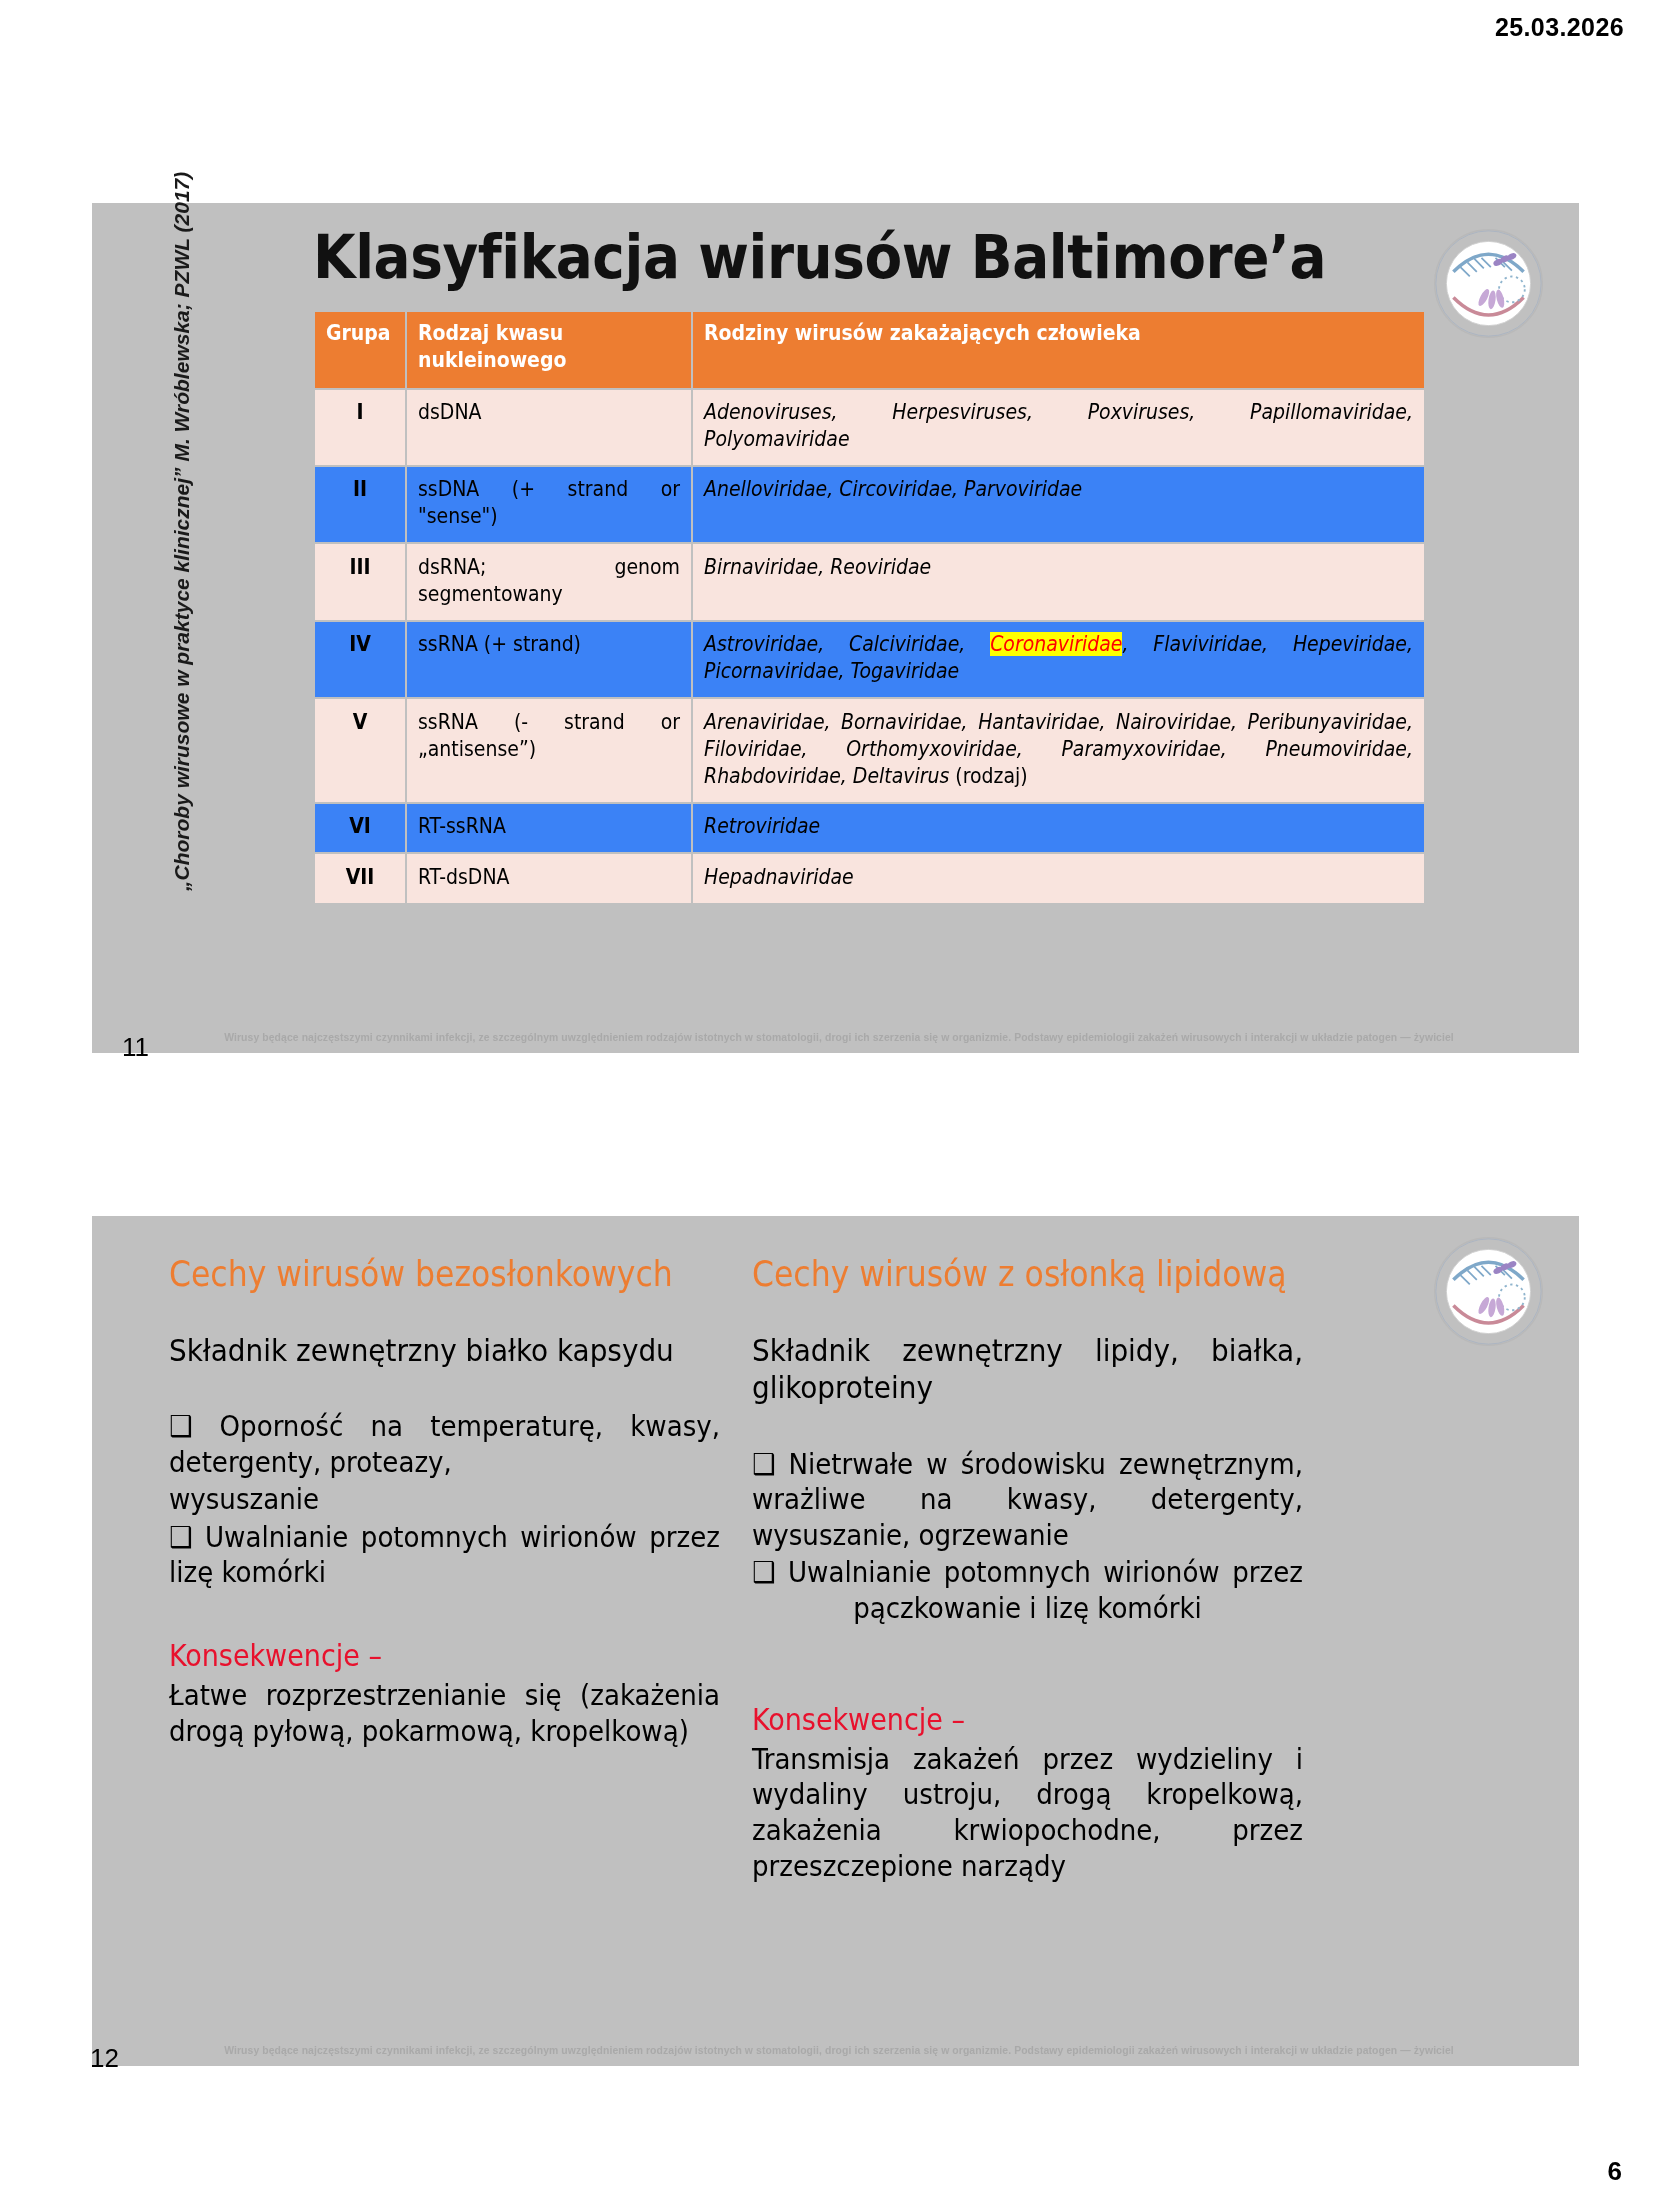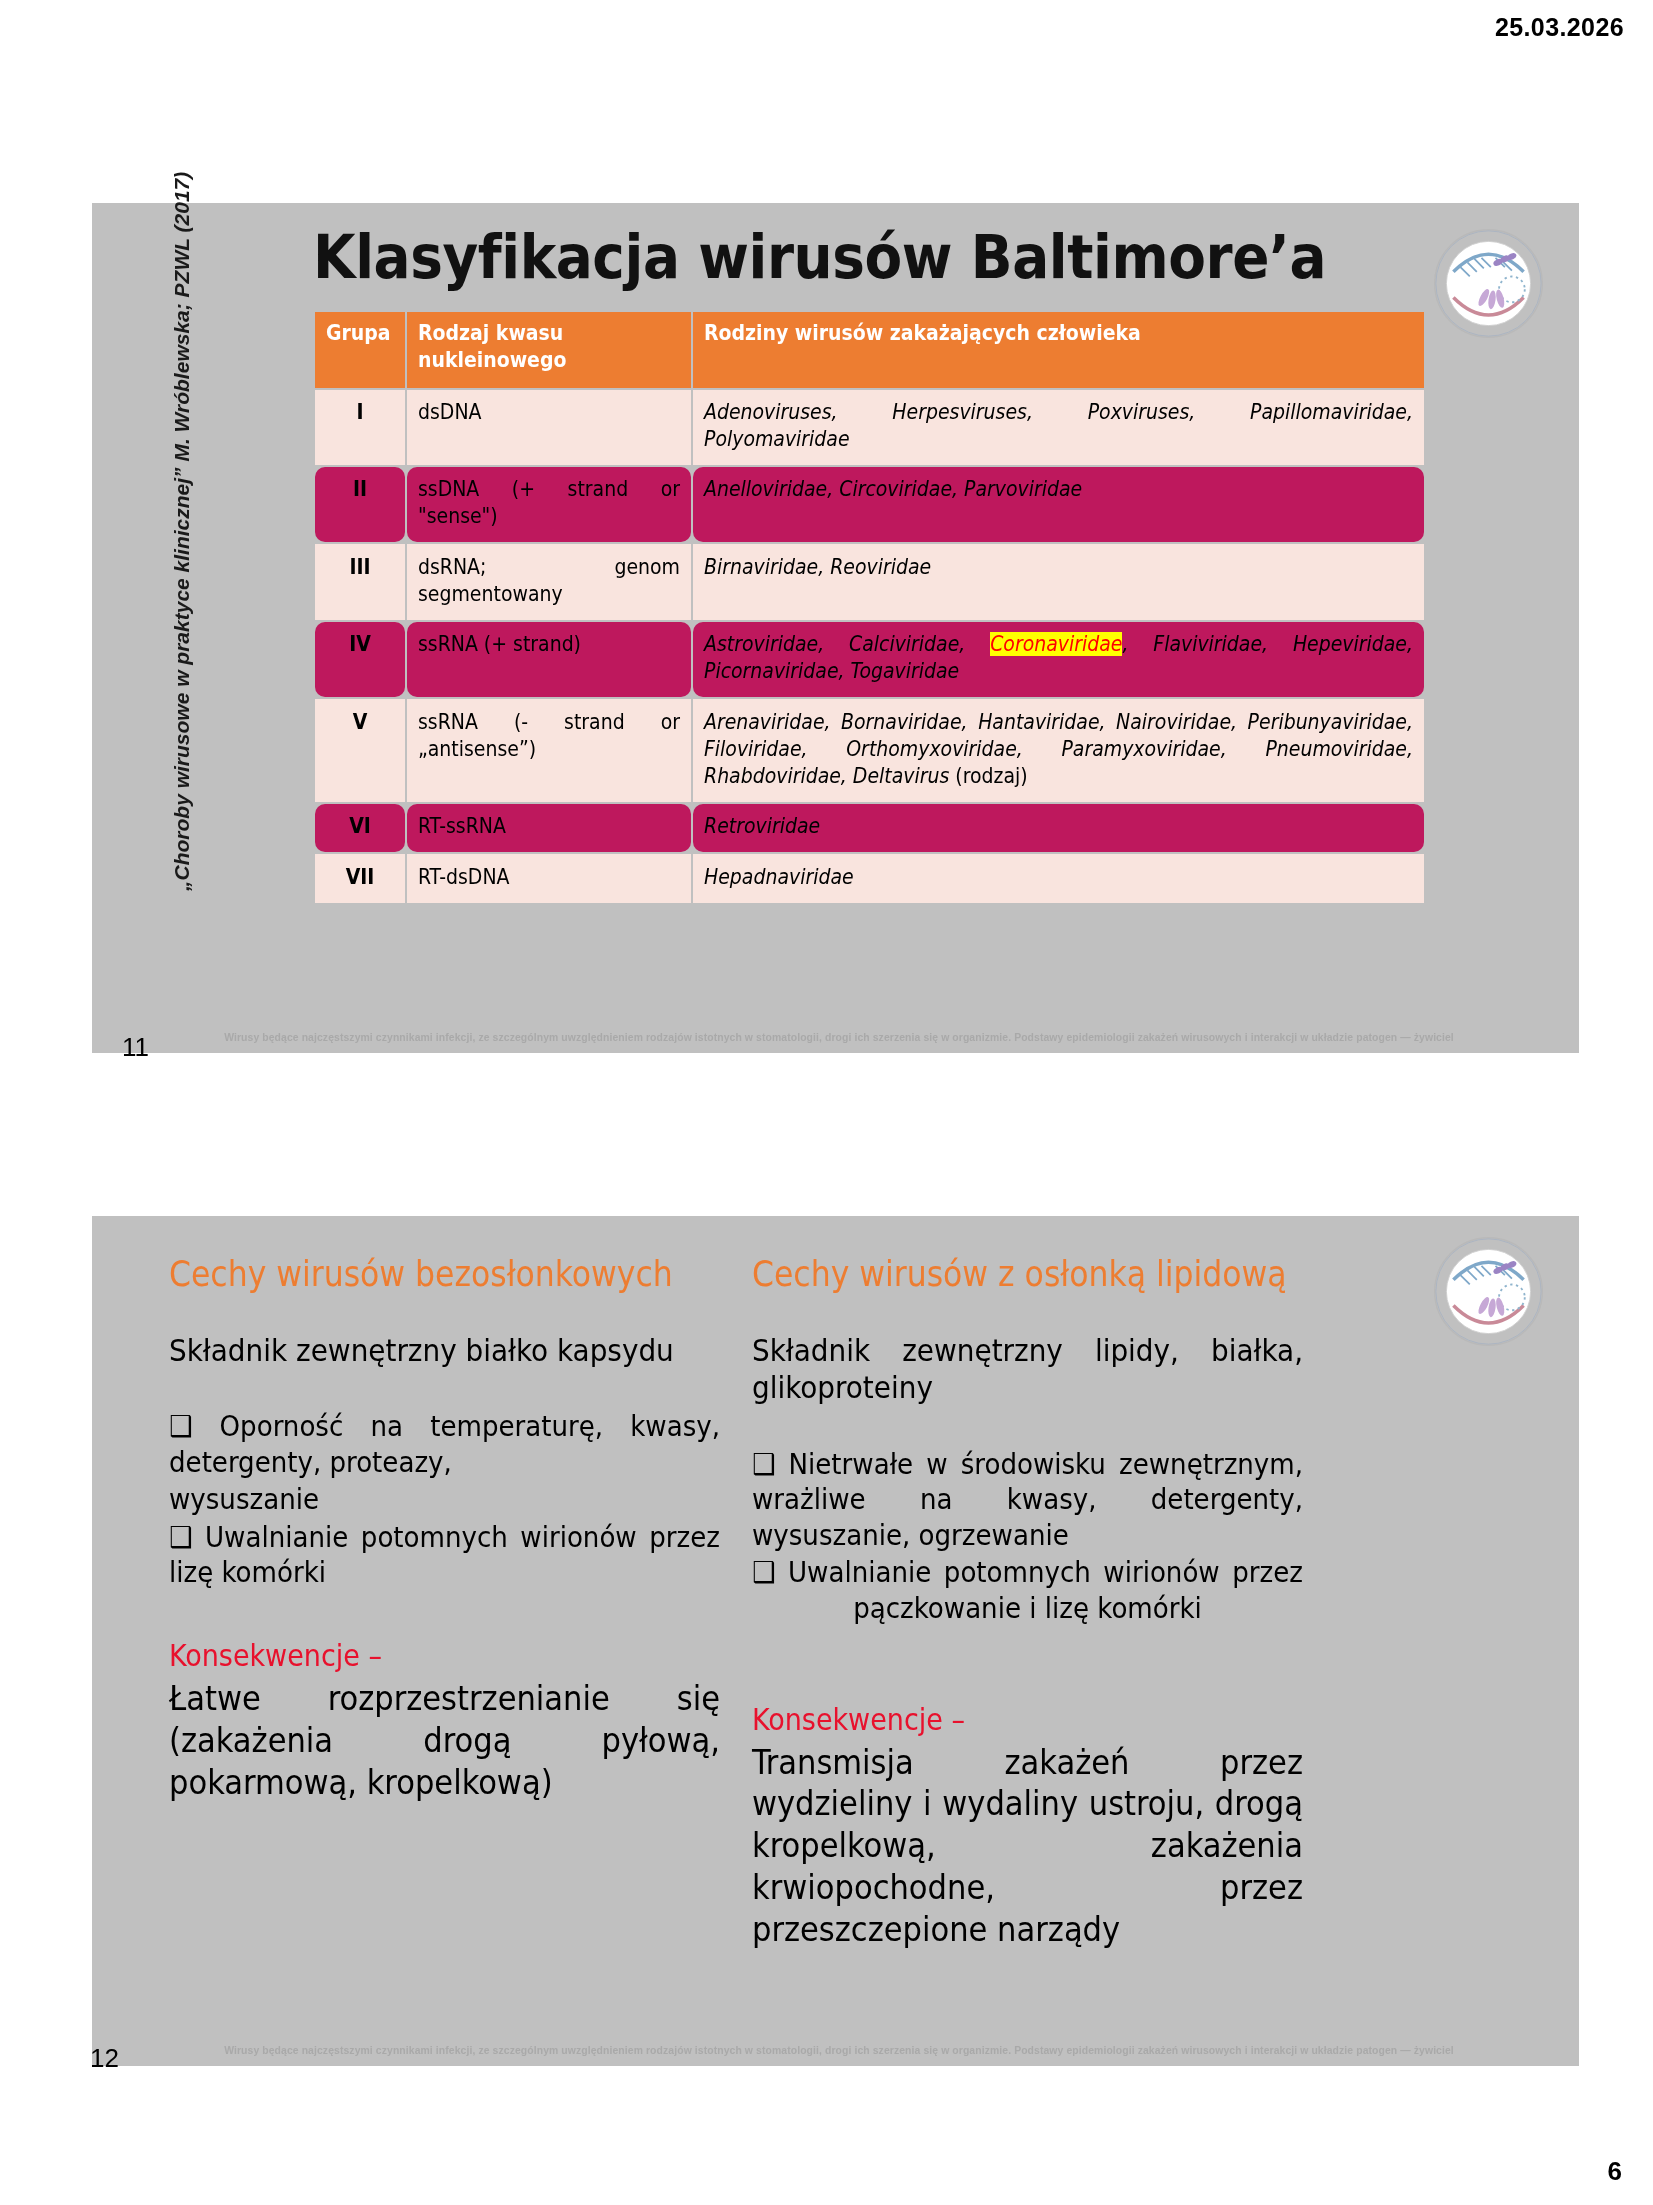--- a/index.html
+++ b/index.html
@@ -79,21 +79,21 @@
     padding:8.4px 11px 13.4px 11px;
     line-height:1.28;
   }
   table.baltimore td{
     vertical-align:top;
     padding:9.2px 11px 11.7px 11px;
     line-height:1.30;
     color:#000;
   }
   tr.odd td{ background:#F9E4DE; }
-  tr.even td{ background:#be185d;border-radius:10px; }
+  tr.even td{ background:#3b82f6; }
   td.grp{ text-align:center; font-weight:700; width:90px; }
   td.kind{ width:284px; text-align:justify; text-align-last:left; }
   td.fam{ font-style:italic; text-align:justify; text-align-last:left; }
   th.c1{ width:90px; } th.c2{ width:284px; }
   .hl{ background:#FFFF00; color:#FF0000; }
   .plain{ font-style:normal; }
 
   .table-note{
     position:absolute; left:276px; top:844px;
     width:1103px; text-align:center;
@@ -132,21 +132,21 @@
     font-size:29px; line-height:1.23; color:#000;
     text-align:justify; text-align-last:left;
     margin:0 0 1.7px 0;
   }
   .bullet.ctr-last{ text-align-last:center; }
   .bullet.left-last{ text-align-last:left; }
   .cons-head{
     color:#E8112D; font-size:30px; margin:0 0 5px 0;
   }
   .cons-body{
-    color:#000; font-size:34px; line-height:1.23;
+    color:#000; font-size:29px; line-height:1.23;
     text-align:justify; text-align-last:left;
   }
   .gap-sm{ height:28px; }
 </style>
 </head>
 <body>
 
 <div class="page-date">25.03.2026</div>
 
 <div class="slide" id="slide-11">

